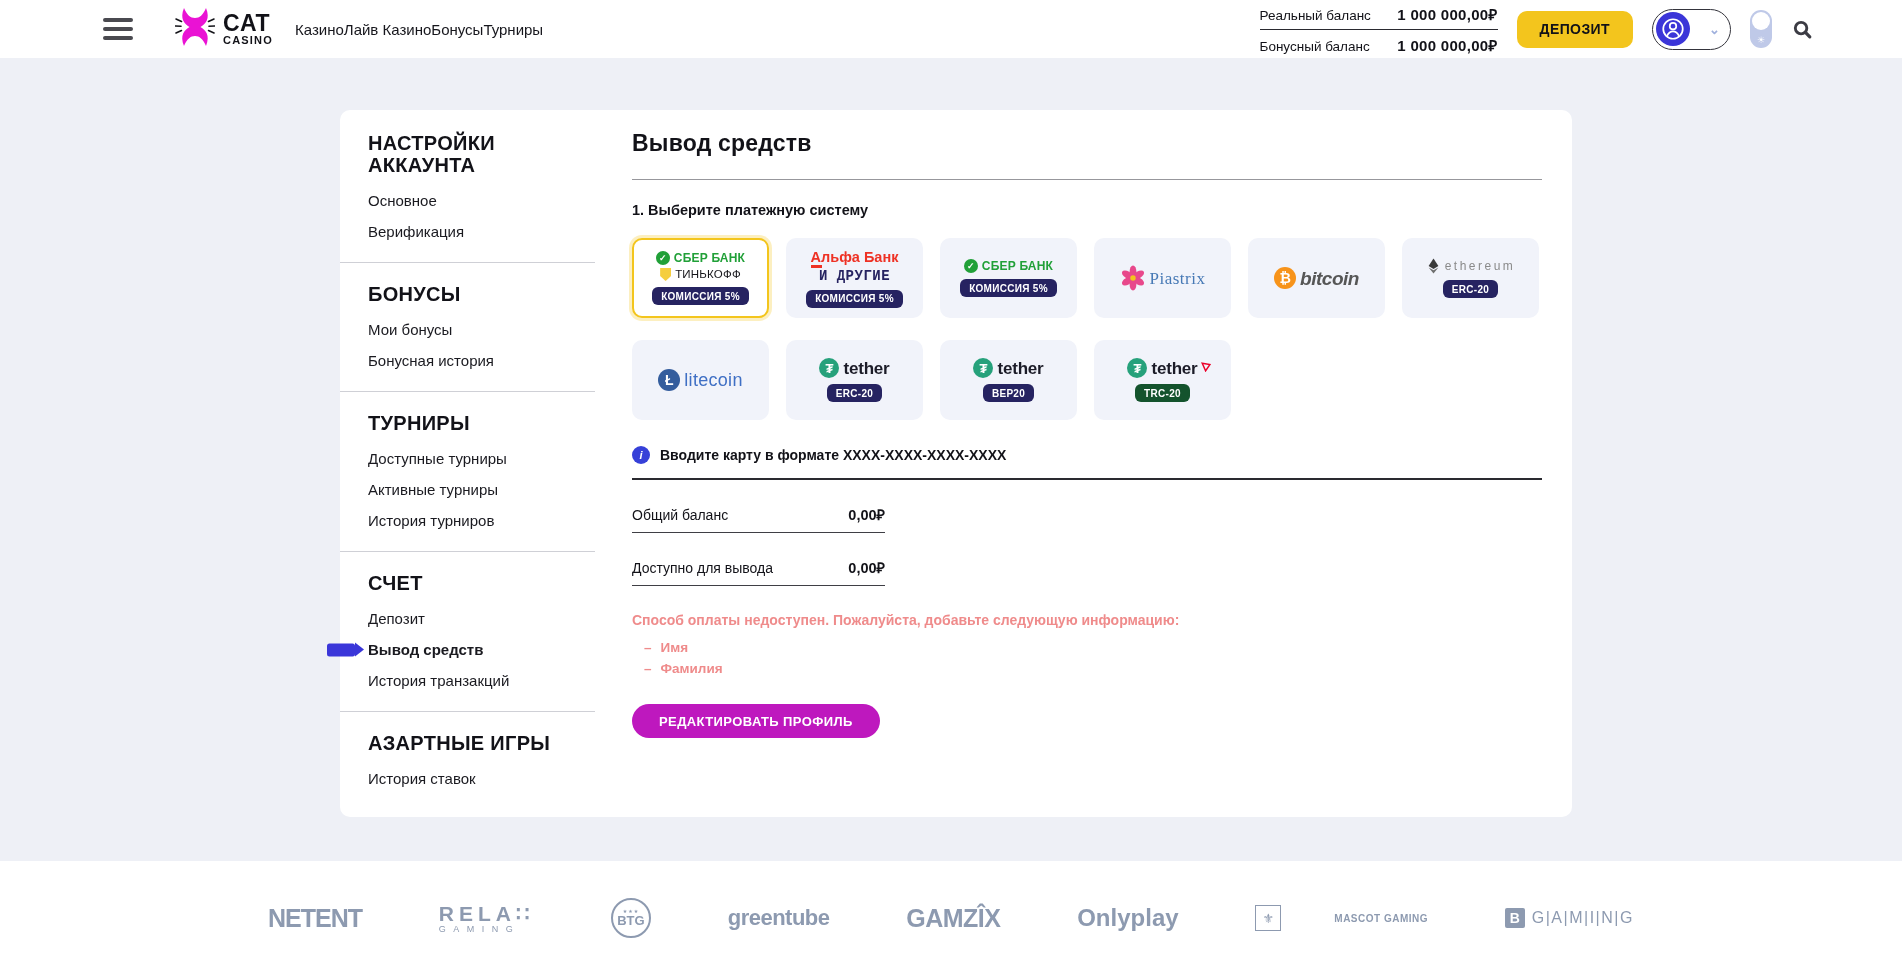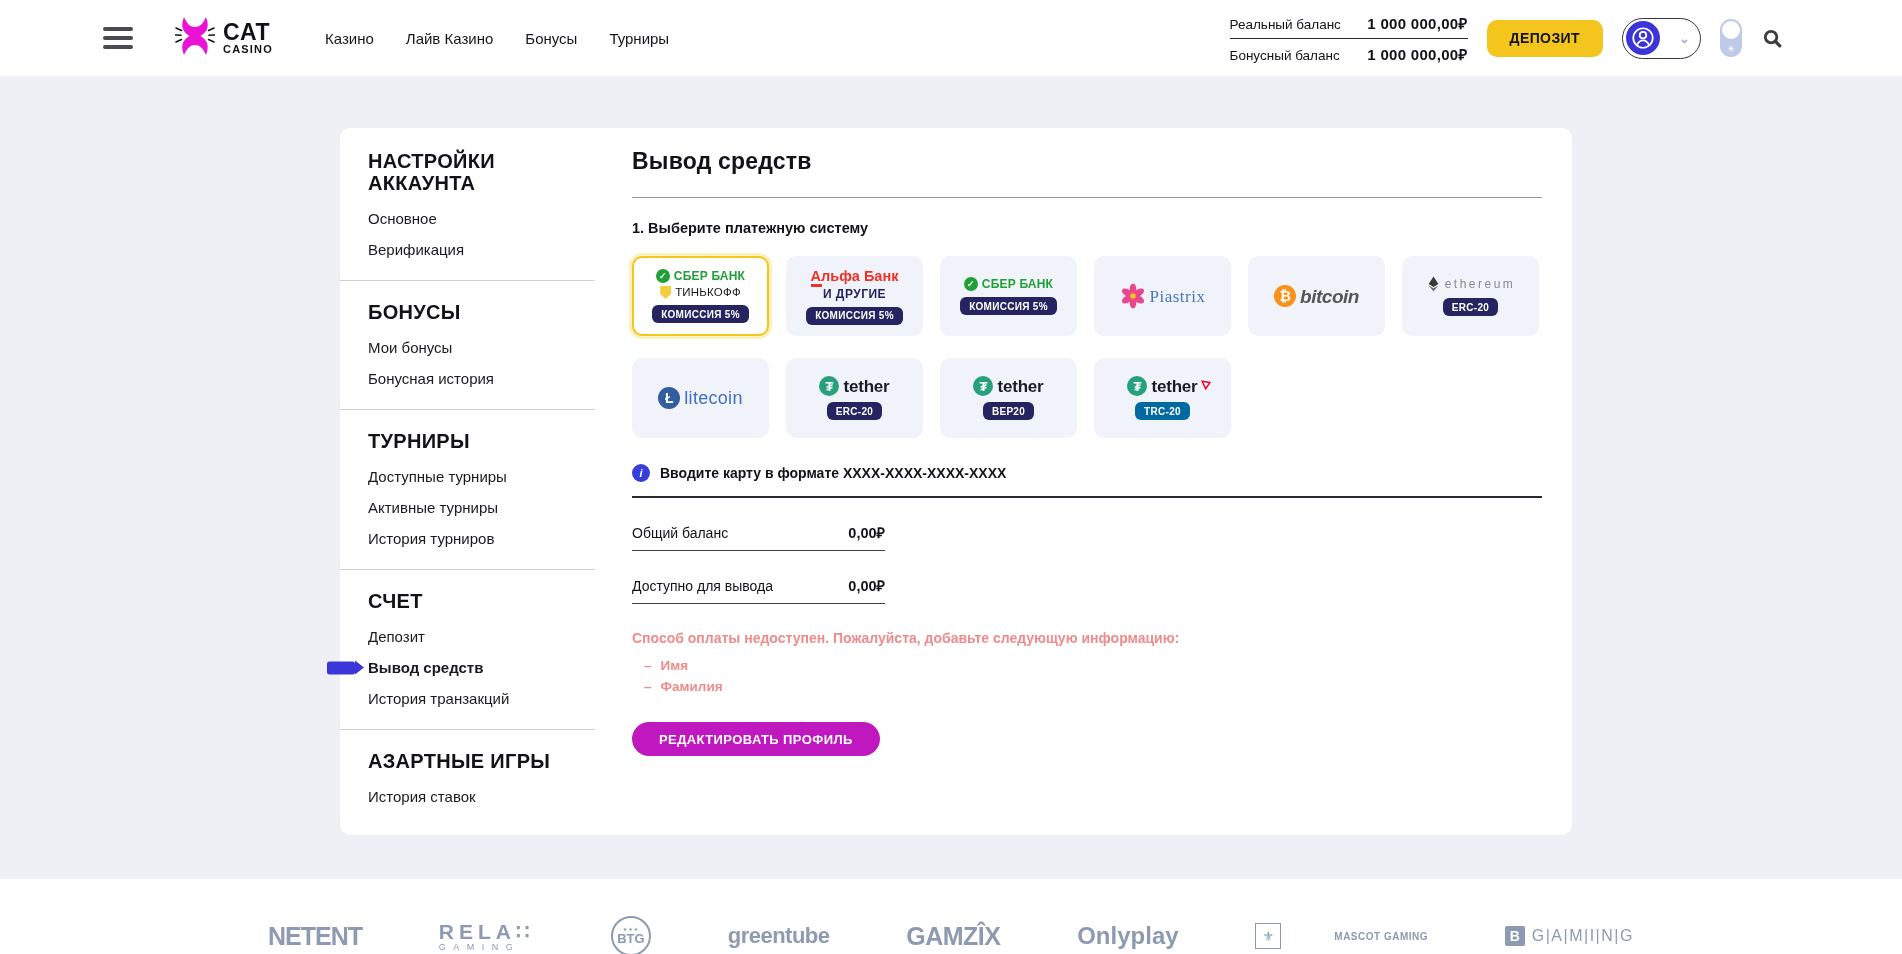--- a/index.html
+++ b/index.html
@@ -1,27 +1,27 @@
 <!DOCTYPE html>
 <html><head>
 <meta charset="utf-8">
 <style>
   * { margin:0; padding:0; box-sizing:border-box; }
   html,body { width:1902px; height:954px; overflow:hidden; background:#eef0f6;
     font-family:"Liberation Sans", sans-serif; color:#121218; }
 
   
-  .header { height:76px; background:#fff; display:flex; align-items:center; padding:0 118px 0 103px; }
+  .header { height:58px; background:#fff; display:flex; align-items:center; padding:0 88px 0 103px; }
   .burger { width:30px; display:flex; flex-direction:column; gap:5px; cursor:pointer; }
   .burger span { height:4px; border-radius:2px; background:#4a4a50; }
   .logo { display:flex; align-items:center; gap:8px; margin-left:42px; cursor:pointer; }
   .logo-text { line-height:.95; }
   .logo-text .l1 { font-size:23px; font-weight:800; letter-spacing:.5px; }
   .logo-text .l2 { font-size:11px; font-weight:700; letter-spacing:1.2px;text-align:center; }
-  .nav { display:flex; gap:32px; margin-left:52px; }
+  .nav { display:flex; margin-left:22px; }
   .nav a { font-size:15px; font-weight:500; color:#16161c; text-decoration:none; cursor:pointer; }
   .hdr-right { margin-left:auto; display:flex; align-items:center; gap:19px; }
   .balances { min-width:238px; }
   .bal-row { display:flex; justify-content:space-between; align-items:baseline; gap:8px; }
   .bal-row .lbl { font-size:13.5px; font-weight:400; }
   .bal-row .val { font-size:15px; font-weight:800; letter-spacing:.3px; }
   .bal-row:first-child { border-bottom:1px solid #2a2a30; padding-bottom:5px; margin-bottom:5px; }
   .btn-deposit { background:#f3c51d; border:none; border-radius:10px; height:37px; padding:0 23px;
     font-family:inherit; font-size:14px; font-weight:800; letter-spacing:.4px; cursor:pointer; color:#121218; }
   .avatar-pill { width:79px; height:41px; border:1.5px solid #34343c; border-radius:21px;
@@ -63,24 +63,24 @@
   .tile.selected { background:#fff; border:2px solid #f3c51d; box-shadow:0 0 0 3px rgba(243,197,29,.28); }
   .logo-line { display:flex; align-items:center; gap:4px; line-height:1; }
   .sber-check { width:14px; height:14px; border-radius:50%; background:#21a038; color:#fff; font-size:9px;
     display:flex; align-items:center; justify-content:center; font-weight:800; }
   .sber-name { font-size:11.5px; font-weight:800; color:#21a038; letter-spacing:.2px; }
   .tile .big .sber-name { font-size:12px; }
   .tink-shield { width:11px; height:13px; background:#f3c51d; clip-path:polygon(0 0,100% 0,100% 62%,50% 100%,0 62%); opacity:.85; }
   .tink-name { font-size:11.5px; font-weight:400; color:#15151a; letter-spacing:.2px; }
   .alfa-name { font-size:14.5px; font-weight:800; color:#ee3124; position:relative; }
   .alfa-name::after { content:""; position:absolute; left:0; bottom:-3px; width:11px; height:2.5px; background:#ee3124; }
-  .alfa-sub { font-size:12px; font-weight:800; color:#262361; letter-spacing:.5px; }
+  .alfa-sub { font-size:14px; font-weight:800; color:#262361; letter-spacing:.5px;font-family:Liberation Mono, monospace; }
   .badge { background:#262361; color:#fff; font-size:10px; font-weight:700; padding:3.5px 9px; border-radius:6px;
     letter-spacing:.3px; margin-top:3px; }
-  .badge.red { background:#0369a1;border-radius:6px; }
+  .badge.red { background:#14532d;border-radius:6px; }
   .coin { border-radius:50%; color:#fff; display:flex; align-items:center; justify-content:center; font-weight:800; }
   .btc { width:22px; height:22px; background:#f7931a; font-size:14px; }
   .btc-name { font-size:19px; font-weight:800; font-style:italic; color:#565656; letter-spacing:-.5px; }
   .eth-name { font-size:12px; color:#8a8a8a; letter-spacing:2.5px; font-weight:500; }
   .ltc { width:22px; height:22px; background:#345d9d; font-size:14px; }
   .ltc-name { font-size:18px; color:#3f6fc4; font-weight:500; letter-spacing:.3px; }
   .usdt { width:20px; height:20px; background:#26a17b; font-size:13px; }
   .usdt-name { font-size:17px; font-weight:800; color:#1c1c28; letter-spacing:-.2px; }
   .tron-mark { position:absolute; margin:-26px 0 0 86px; }
   .pia-name { font-family:"Liberation Serif", serif; font-size:17px; color:#4779b5; letter-spacing:.5px; }

